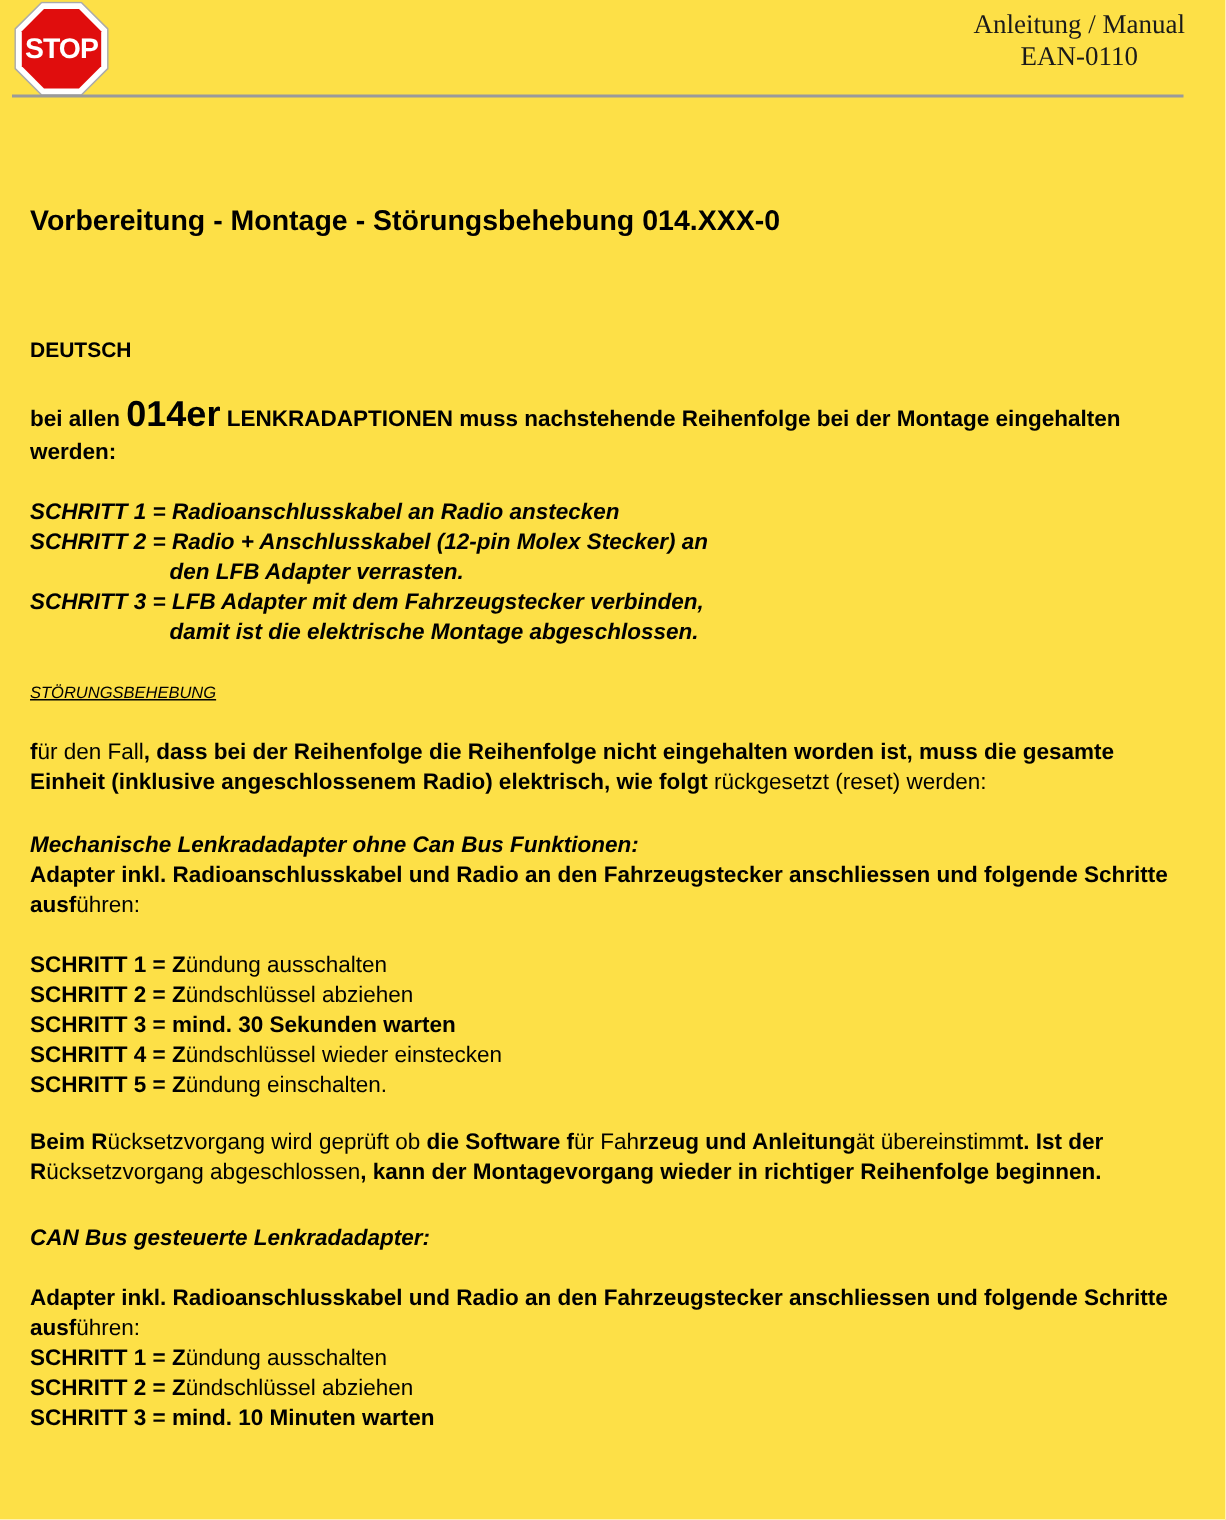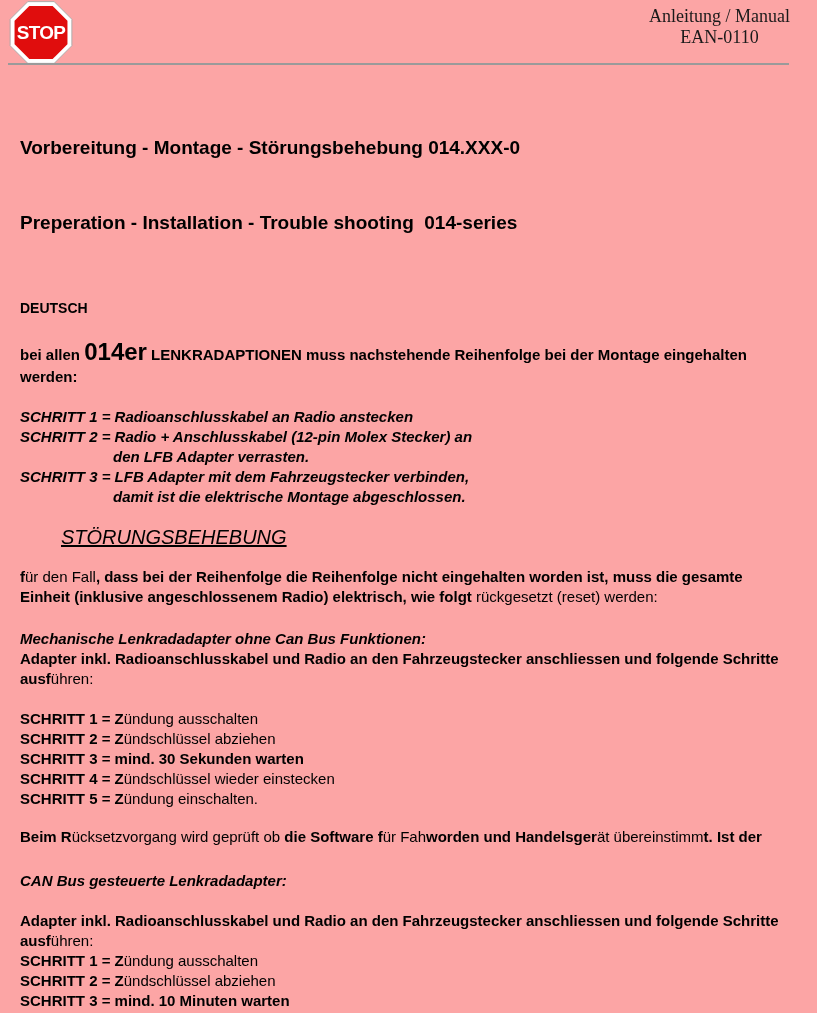--- a/index.html
+++ b/index.html
@@ -1,19 +1,19 @@
 <!DOCTYPE html>
 <html style="--stop-red: #e00d0d; --rule-gray: #9a9a9a;"><head>
 <meta charset="utf-8">
 <style>
   html,body{margin:0;padding:0;background:#ffffff;}
   .page{
     position:relative;
     width:817px;height:1013px;
-    background:#fca5a5;
+    background:#fde047;
     font-family:"Liberation Sans", sans-serif;
     color:#000000;
     overflow:hidden;
   }
   
   .header{position:relative;height:66px;}
   .stop-sign{position:absolute;left:6px;top:1px;}
   .stop-sign text{
     fill:#ffffff;
     font-family:"Liberation Sans", sans-serif;
@@ -46,21 +46,21 @@
     margin-top:14px;
     font-weight:bold;
     font-size:14px;line-height:19px;
   }
   .doc-body{font-size:15px;line-height:20px;}
   .doc-body .line{white-space:pre-wrap;}
   .doc-body .line.indent{padding-left:93px;}
   .doc-body span.b{font-weight:bold;}
   .doc-body span.big{font-size:24px;}
   .block.heading-italic .line{
-    font-style:italic;text-decoration:underline;font-size:20px;margin-left:41px;
+    font-style:italic;text-decoration:underline;font-size:11px;
   }
   .block.heading-bold-italic .line{
     font-style:italic;font-weight:bold;
   }
   
   [data-name="intro-paragraph"]{margin-top:22px;}
   [data-name="intro-paragraph"] .line:first-child{line-height:24px;}
   [data-name="steps-electrical"]{margin-top:20px;font-style:italic;}
   [data-name="heading-troubleshooting"]{margin-top:20px;}
   [data-name="reset-intro-paragraph"]{margin-top:20px;}
@@ -88,21 +88,20 @@
       <div data-name="doc-type-label">Anleitung / Manual</div>
       <div data-name="doc-code">EAN-0110</div>
     </div>
 
     <div class="rule" data-name="header-divider"></div>
   </div>
 
   <div class="content" data-name="page-content">
     <div class="title" data-name="document-title">
       <div data-name="document-title-line1">Vorbereitung - Montage - Störungsbehebung 014.XXX-0</div>
-      <div data-name="document-title-line2">Preperation - Installation - Trouble shooting  014-series</div>
     </div>
 
     <div class="language" data-name="language-label">DEUTSCH</div>
 
     <div class="doc-body" data-name="document-body">
         <div class="block paragraph" data-name="intro-paragraph">
           <div class="line" data-name="text-line"><span class="b">bei allen </span><span class="b big">014er</span><span class="b"> LENKRADAPTIONEN muss nachstehende Reihenfolge bei der Montage eingehalten</span></div>
           <div class="line" data-name="text-line"><span class="b">werden:</span></div>
         </div>
         <div class="block steps" data-name="steps-electrical">
@@ -127,21 +126,22 @@
           <div class="line" data-name="text-line"><span class="b">ausf</span><span>ühren:</span></div>
         </div>
         <div class="block steps" data-name="mechanical-steps">
           <div class="line" data-name="text-line"><span class="b">SCHRITT 1 = Z</span><span>ündung ausschalten</span></div>
           <div class="line" data-name="text-line"><span class="b">SCHRITT 2 = Z</span><span>ündschlüssel abziehen</span></div>
           <div class="line" data-name="text-line"><span class="b">SCHRITT 3 = mind. 30 Sekunden warten</span></div>
           <div class="line" data-name="text-line"><span class="b">SCHRITT 4 = Z</span><span>ündschlüssel wieder einstecken</span></div>
           <div class="line" data-name="text-line"><span class="b">SCHRITT 5 = Z</span><span>ündung einschalten.</span></div>
         </div>
         <div class="block paragraph" data-name="mechanical-reset-paragraph">
-          <div class="line" data-name="text-line"><span class="b">Beim R</span><span>ücksetzvorgang wird geprüft ob </span><span class="b">die Software f</span><span>ür Fah</span><span class="b">worden und Handelsger</span><span>ät übereinstimm</span><span class="b">t. Ist der</span></div>
+          <div class="line" data-name="text-line"><span class="b">Beim R</span><span>ücksetzvorgang wird geprüft ob </span><span class="b">die Software f</span><span>ür Fah</span><span class="b">rzeug und Anleitung</span><span>ät übereinstimm</span><span class="b">t. Ist der</span></div>
+          <div class="line" data-name="text-line"><span class="b">R</span><span>ücksetzvorgang abgeschlossen</span><span class="b">, kann der Montagevorgang wieder in richtiger Reihenfolge beginnen.</span></div>
         </div>
         <div class="block heading-bold-italic" data-name="heading-canbus">
           <div class="line" data-name="text-line"><span>CAN Bus gesteuerte Lenkradadapter:</span></div>
         </div>
         <div class="block paragraph" data-name="canbus-adapter-paragraph">
           <div class="line" data-name="text-line"><span class="b">Adapter inkl. Radioanschlusskabel und Radio an den Fahrzeugstecker anschliessen und folgende Schritte</span></div>
           <div class="line" data-name="text-line"><span class="b">ausf</span><span>ühren:</span></div>
         </div>
         <div class="block steps" data-name="canbus-steps">
           <div class="line" data-name="text-line"><span class="b">SCHRITT 1 = Z</span><span>ündung ausschalten</span></div>

